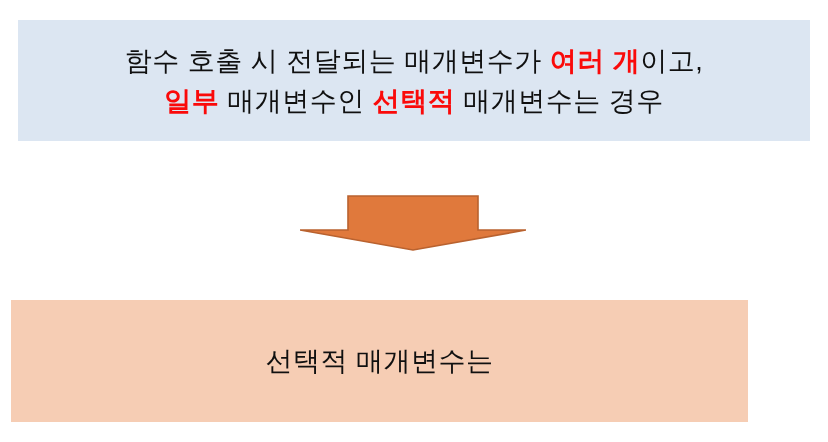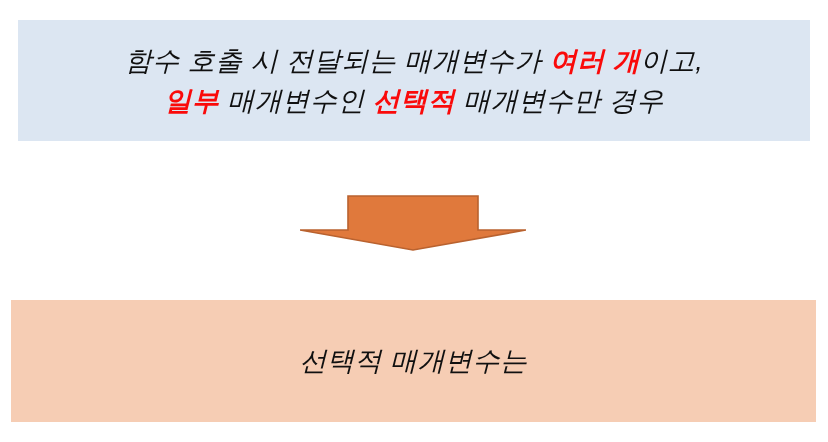--- a/index.html
+++ b/index.html
@@ -15,21 +15,20 @@
     position: relative;
   }
 
   #slide {
     position: absolute;
     left: 0;
     top: 0;
     width: 828px;
     height: 442px;
     background: #ffffff;
-    font-style: italic;
   }
 
   
   .box-top {
     position: absolute;
     left: 18px;
     top: 20px;
     width: 792px;
     height: 121px;
     background: #dce6f2;
@@ -38,21 +37,21 @@
     align-items: center;
     justify-content: center;
     box-sizing: border-box;
   }
 
   
   .box-bottom {
     position: absolute;
     left: 11px;
     top: 300px;
-    width: 805px;
+    width: 737px;
     height: 122px;
     background: #f6cdb4;
     display: flex;
     flex-direction: column;
     align-items: center;
     justify-content: center;
     box-sizing: border-box;
   }
 
   .text-line {
@@ -84,21 +83,21 @@
   }
 </style>
 </head>
 <body>
 
 <div id="slide">
 
   <div class="box-top">
     <div class="text-line"><span>함수 호출 시 전달되는 매개변수가 </span><span class="em-red">여러 개</span><span>이고,</span></div>
 
-    <div class="text-line"><span class="em-red">일부</span><span> 매개변수인 </span><span class="em-red">선택적</span><span> 매개변수만 경우</span></div>
+    <div class="text-line"><span class="em-red">일부</span><span> 매개변수인 </span><span class="em-red">선택적</span><span> 매개변수는 경우</span></div>
   </div>
 
   <div class="arrow-wrap">
     <svg viewBox="0 0 226 58" xmlns="http://www.w3.org/2000/svg" aria-hidden="true">
       <polygon points="48,2 178,2 178,36 226,36 113,56 0,36 48,36" fill="#e0793c" stroke="#b9622f" stroke-width="1.6" stroke-linejoin="miter"></polygon>
     </svg>
   </div>
 
   <div class="box-bottom">
     <div class="text-line"><span>선택적 매개변수는</span></div>

